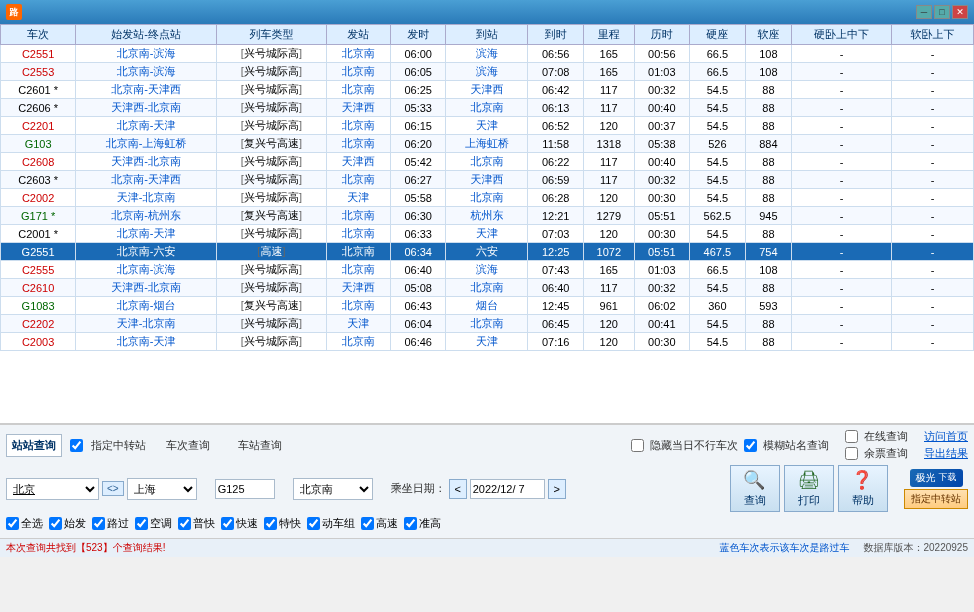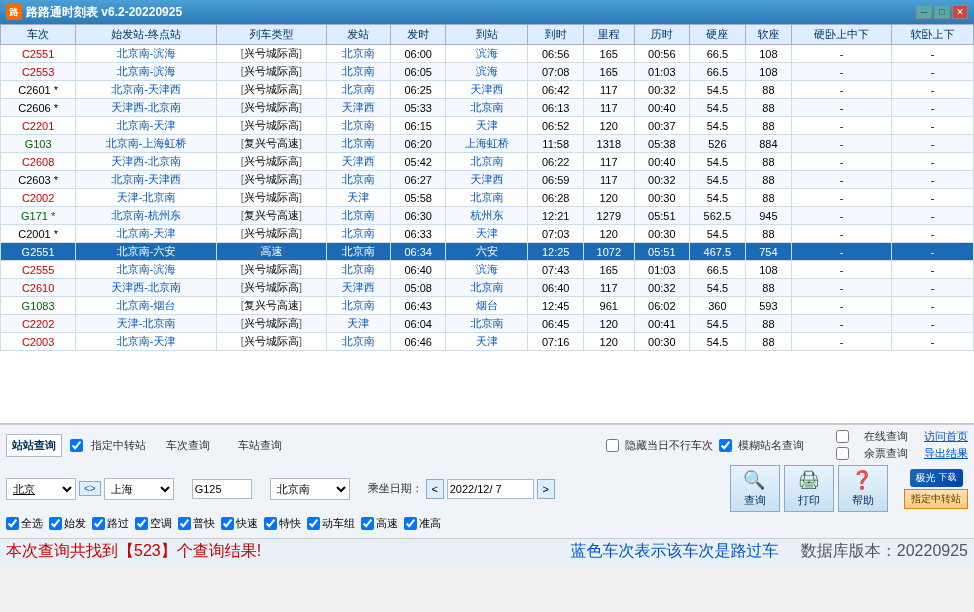--- a/index.html
+++ b/index.html
@@ -125,30 +125,30 @@
       gap: 2px;
     }
     .link-btn {
       color: #0055cc;
       text-decoration: underline;
       cursor: pointer;
       font-size: 11px;
       background: none;
       border: none;
     }
-    .online-query { display: flex; align-items: center; gap: 15px; margin-left: 16px; }
+    .online-query { display: flex; align-items: center; gap: 6px; }
     
     .status-bar {
       background: #e8f0f8;
       border-top: 1px solid #ccc;
       padding: 2px 6px;
       display: flex;
       align-items: center;
       justify-content: space-between;
-      font-size: 16px;
+      font-size: 10px;
     }
     .status-left { color: #cc0000; }
     .status-right { color: #555; }
     .status-blue { color: #0055cc; }
     .date-nav-btn {
       background: #ddeeff;
       border: 1px solid #88aacc;
       width: 18px;
       height: 20px;
       cursor: pointer;
@@ -181,21 +181,20 @@
       color: #663300;
       white-space: nowrap;
     }
   </style>
 </head>
 <body>
 
 <div class="title-bar">
   <div class="title-bar-left">
     <div class="title-bar-icon">路</div>
-    <span class="title-bar-text">路路通时刻表 v6.2-20220925</span>
   </div>
   <div class="title-bar-controls">
     <div class="tb-btn">─</div>
     <div class="tb-btn">□</div>
     <div class="tb-btn close">✕</div>
   </div>
 </div>
 
 <div class="main-table-container">
   <table class="train-table">
@@ -514,21 +513,21 @@
 
     <div style="display:flex; flex-direction:column; gap:2px; margin-left:8px;">
       <button class="link-btn">访问首页</button>
       <button class="link-btn">导出结果</button>
     </div>
   </div>
 
   <div class="query-row">
 
     <div style="display:flex; align-items:center; gap:3px;">
-      <select style="width:70px;text-decoration:underline;">
+      <select style="width:93px;text-decoration:underline;">
         <option>北京</option>
       </select>
       <button class="swap-btn">&lt;&gt;</button>
       <select style="width:70px;">
         <option>上海</option>
       </select>
     </div>
 
     <div style="margin-left:10px; display:flex; align-items:flex-end;">
       <input type="text" style="width: 60px;" value="G125">
@@ -536,21 +535,21 @@
 
     <div style="margin-left:10px; display:flex; align-items:center;">
       <select style="width:80px;">
         <option>北京南</option>
       </select>
     </div>
 
     <div style="margin-left:10px; display:flex; align-items:center; gap:3px;">
       <span class="label-text">乘坐日期：</span>
       <button class="date-nav-btn">&lt;</button>
-      <input type="text" style="width: 87px;" value="2022/12/ 7">
+      <input type="text" style="width: 75px;" value="2022/12/ 7">
       <button class="date-nav-btn">&gt;</button>
     </div>
 
     <div style="margin-left:auto; display:flex; gap:4px; align-items:center;">
       <button class="btn-action">
         <span style="font-size:18px; color:#1a6ab5;">🔍</span>
         <span>查询</span>
       </button>
       <button class="btn-action">
         <span style="font-size:18px; color:#226622;">🖨</span>

